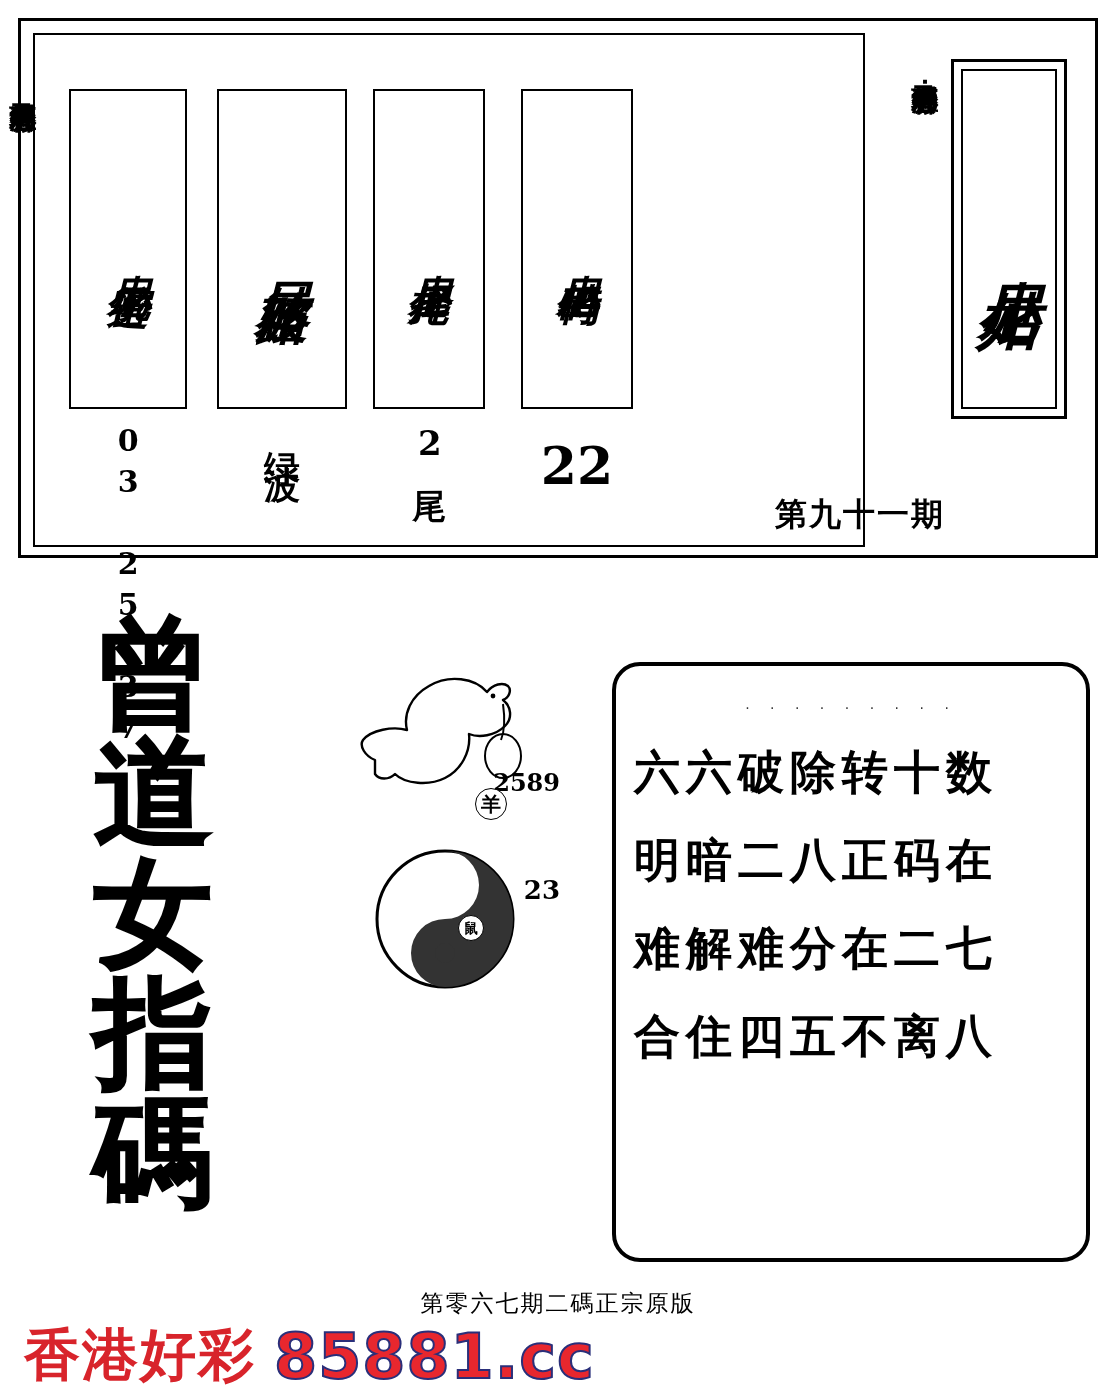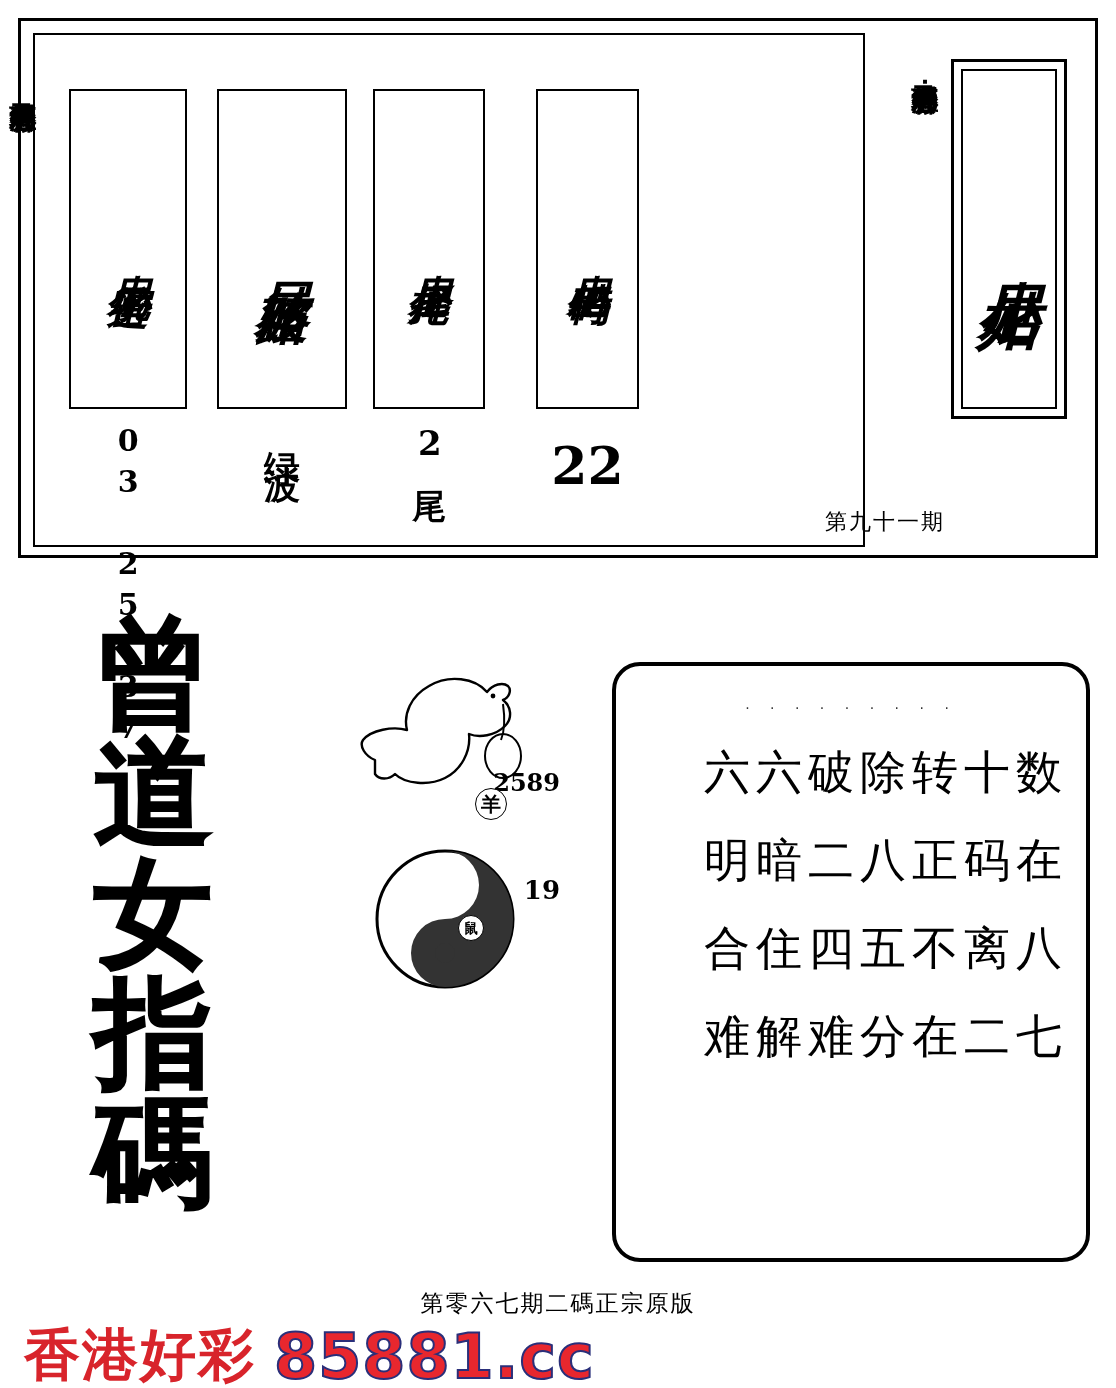--- a/index.html
+++ b/index.html
@@ -81,22 +81,22 @@
     height: 400px;
     font-family: "DejaVu Serif", serif;
     font-size: 27px;
     font-weight: bold;
   }
   .issue-label {
     position: absolute;
     right: 150px;
     bottom: 18px;
     font-family: "DejaVu Serif", serif;
-    font-size: 22px;
-    font-weight: normal;
+    font-size: 32px;
+    font-weight: bold;
     letter-spacing: 2px;
   }
 
   
   .col {
     position: absolute;
     top: 54px;
   }
   .col .card {
     border: 2px solid #000;
@@ -113,21 +113,21 @@
     letter-spacing: 4px;
   }
   .col .val {
     margin-top: 14px;
     text-align: center;
     font-family: "DejaVu Serif", serif;
     font-weight: bold;
   }
 
   
-  #col-special { right: 224px; width: 103px; }
+  #col-special { right: 230px; width: 112px; }
   #col-special .card { height: 320px; }
   #col-special .val { font-size: 52px; margin-top: 26px; }
 
   #col-tail { right: 378px; width: 112px; }
   #col-tail .card { height: 320px; }
   #col-tail .val .vert { font-size: 34px; }
 
   #col-wave { right: 516px; width: 130px; }
   #col-wave .card { height: 320px; }
   #col-wave .card .vert { font-size: 52px; }
@@ -204,23 +204,23 @@
     left: 612px;
     top: 662px;
     width: 478px;
     height: 600px;
     border: 4px solid #000;
     border-radius: 28px;
     box-sizing: border-box;
     padding: 34px 18px 10px 18px;
   }
   .verse-line {
-    text-align: right;
-    font-family: "DejaVu Serif", serif;
-    font-weight: normal;
+    text-align: left;
+    font-family: "DejaVu Serif", serif;
+    font-weight: bold;
     font-size: 46px;
     letter-spacing: 6px;
     margin: 26px 0;
     white-space: nowrap;
   }
   .verse-dots {
     text-align: center;
     letter-spacing: 8px;
     font-size: 14px;
     color: #333;
@@ -346,31 +346,31 @@
 
   <div class="sym" id="sym-yy">
     <svg width="200" height="160" viewBox="0 0 200 160">
       <g transform="translate(100,80)">
         <circle r="68" fill="#fff" stroke="#000" stroke-width="3"></circle>
         <path d="M0,-68 A68,68 0 0,1 0,68 A34,34 0 0,1 0,0 A34,34 0 0,0 0,-68 Z" fill="#333"></path>
         <circle cx="0" cy="-34" r="10" fill="#fff"></circle>
         <circle cx="0" cy="34" r="10" fill="#333"></circle>
       </g>
     </svg>
-    <div class="num">19</div>
+    <div class="num">23</div>
     <div class="zodiac-badge" style="left:128px; top:76px; width:24px; height:24px; line-height:24px; font-size:14px;">鼠</div>
   </div>
 </div>
 
 <div class="verse-panel">
   <div class="verse-dots">· · · · ·  · · · ·</div>
   <div class="verse-line">六六破除转十数</div>
   <div class="verse-line">明暗二八正码在</div>
+  <div class="verse-line">难解难分在二七</div>
   <div class="verse-line">合住四五不离八</div>
-  <div class="verse-line">难解难分在二七</div>
 </div>
 
 <div class="bottom-caption">第零六七期二碼正宗原版</div>
 
 <div class="watermark">
   <span class="wm-cn">香港好彩</span>
   <span class="wm-url">85881.cc</span>
 </div>
 
 </body></html>

